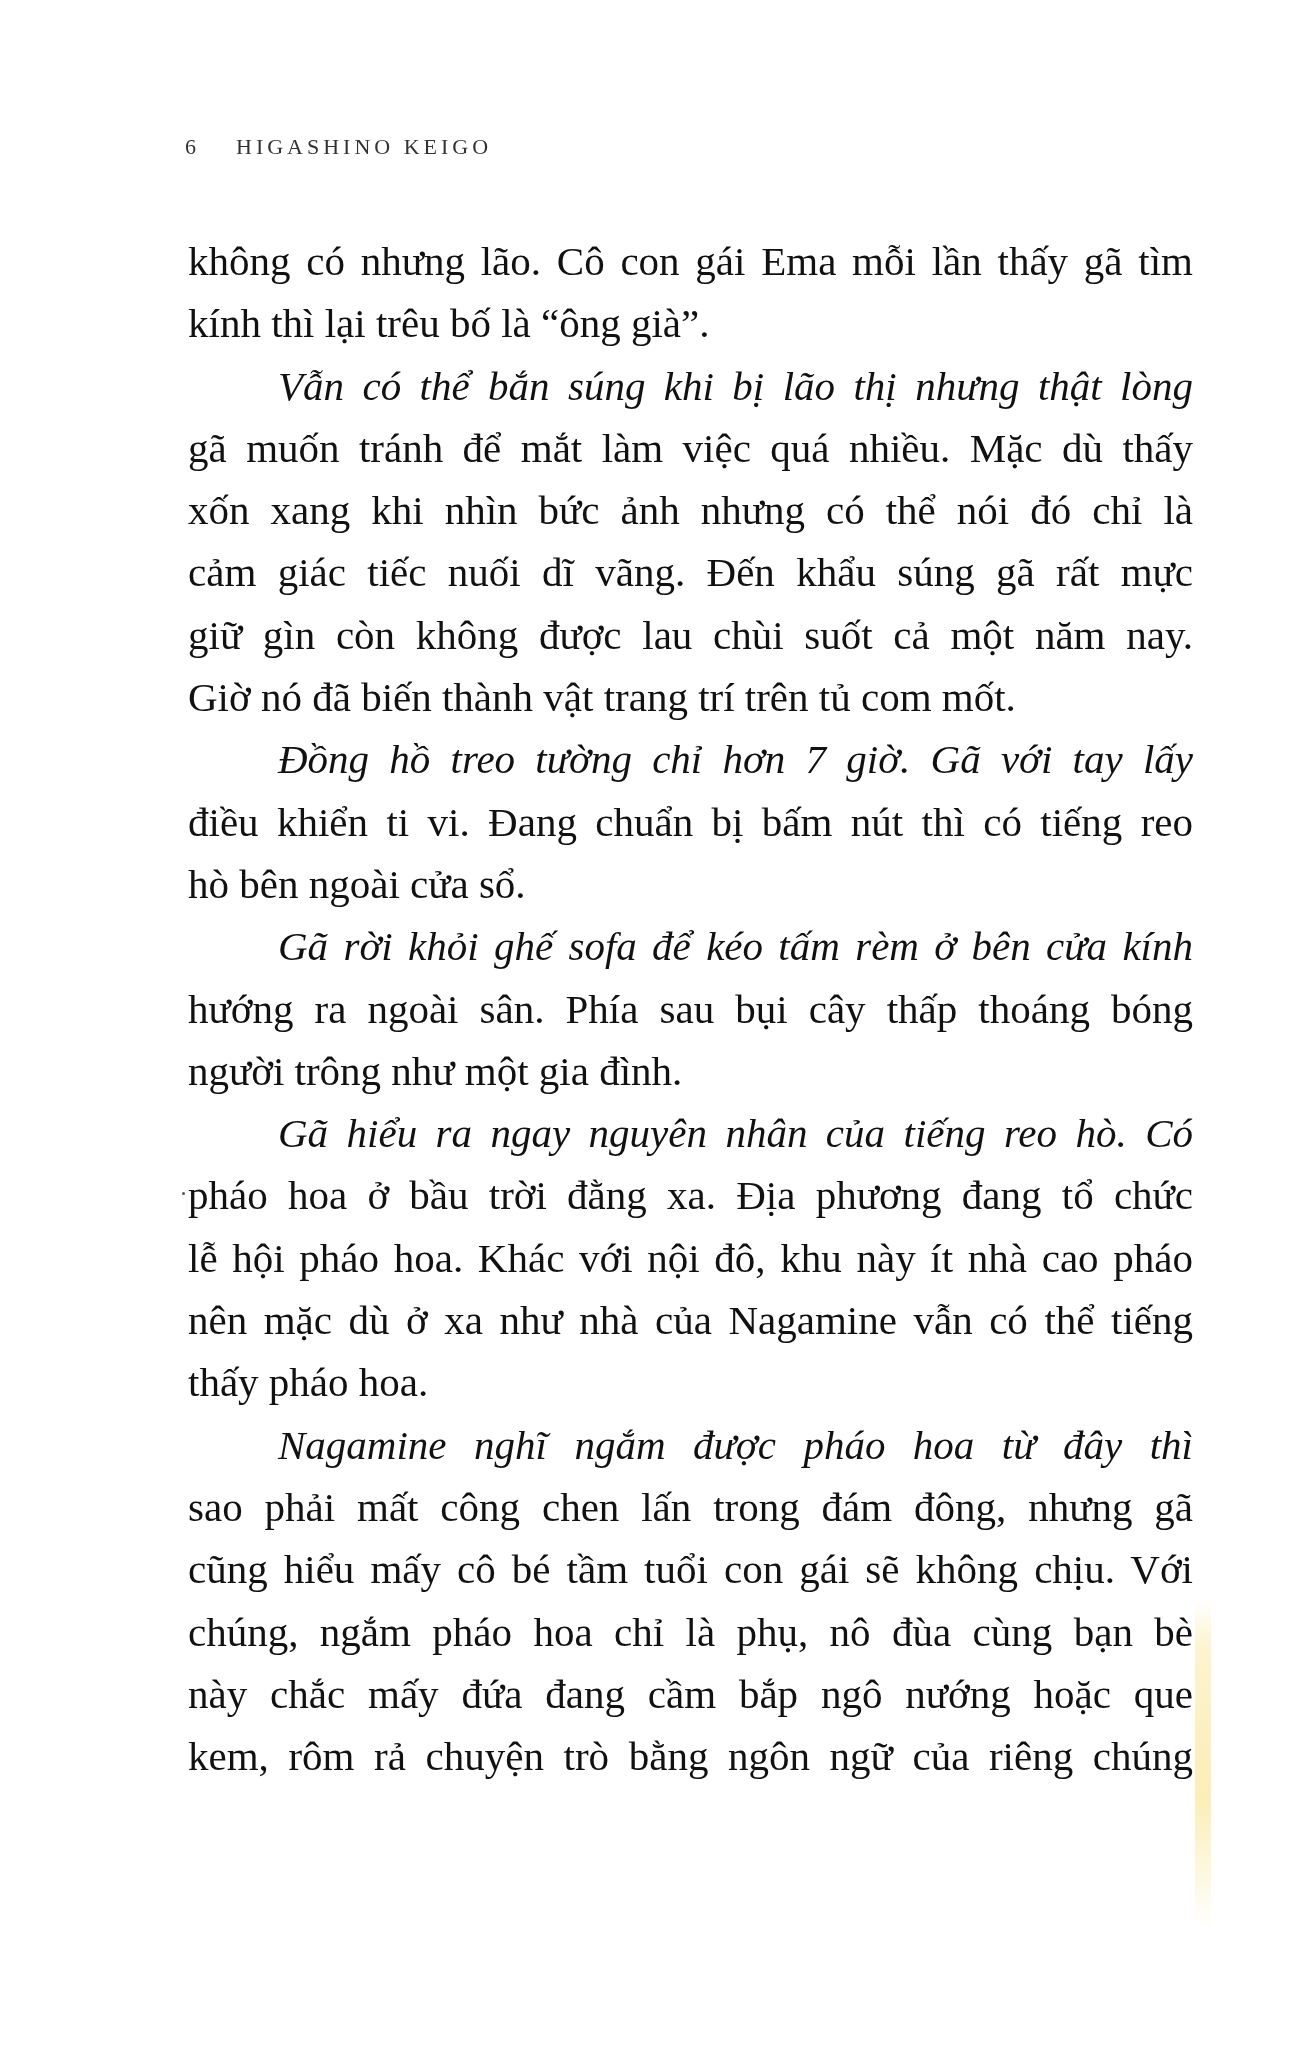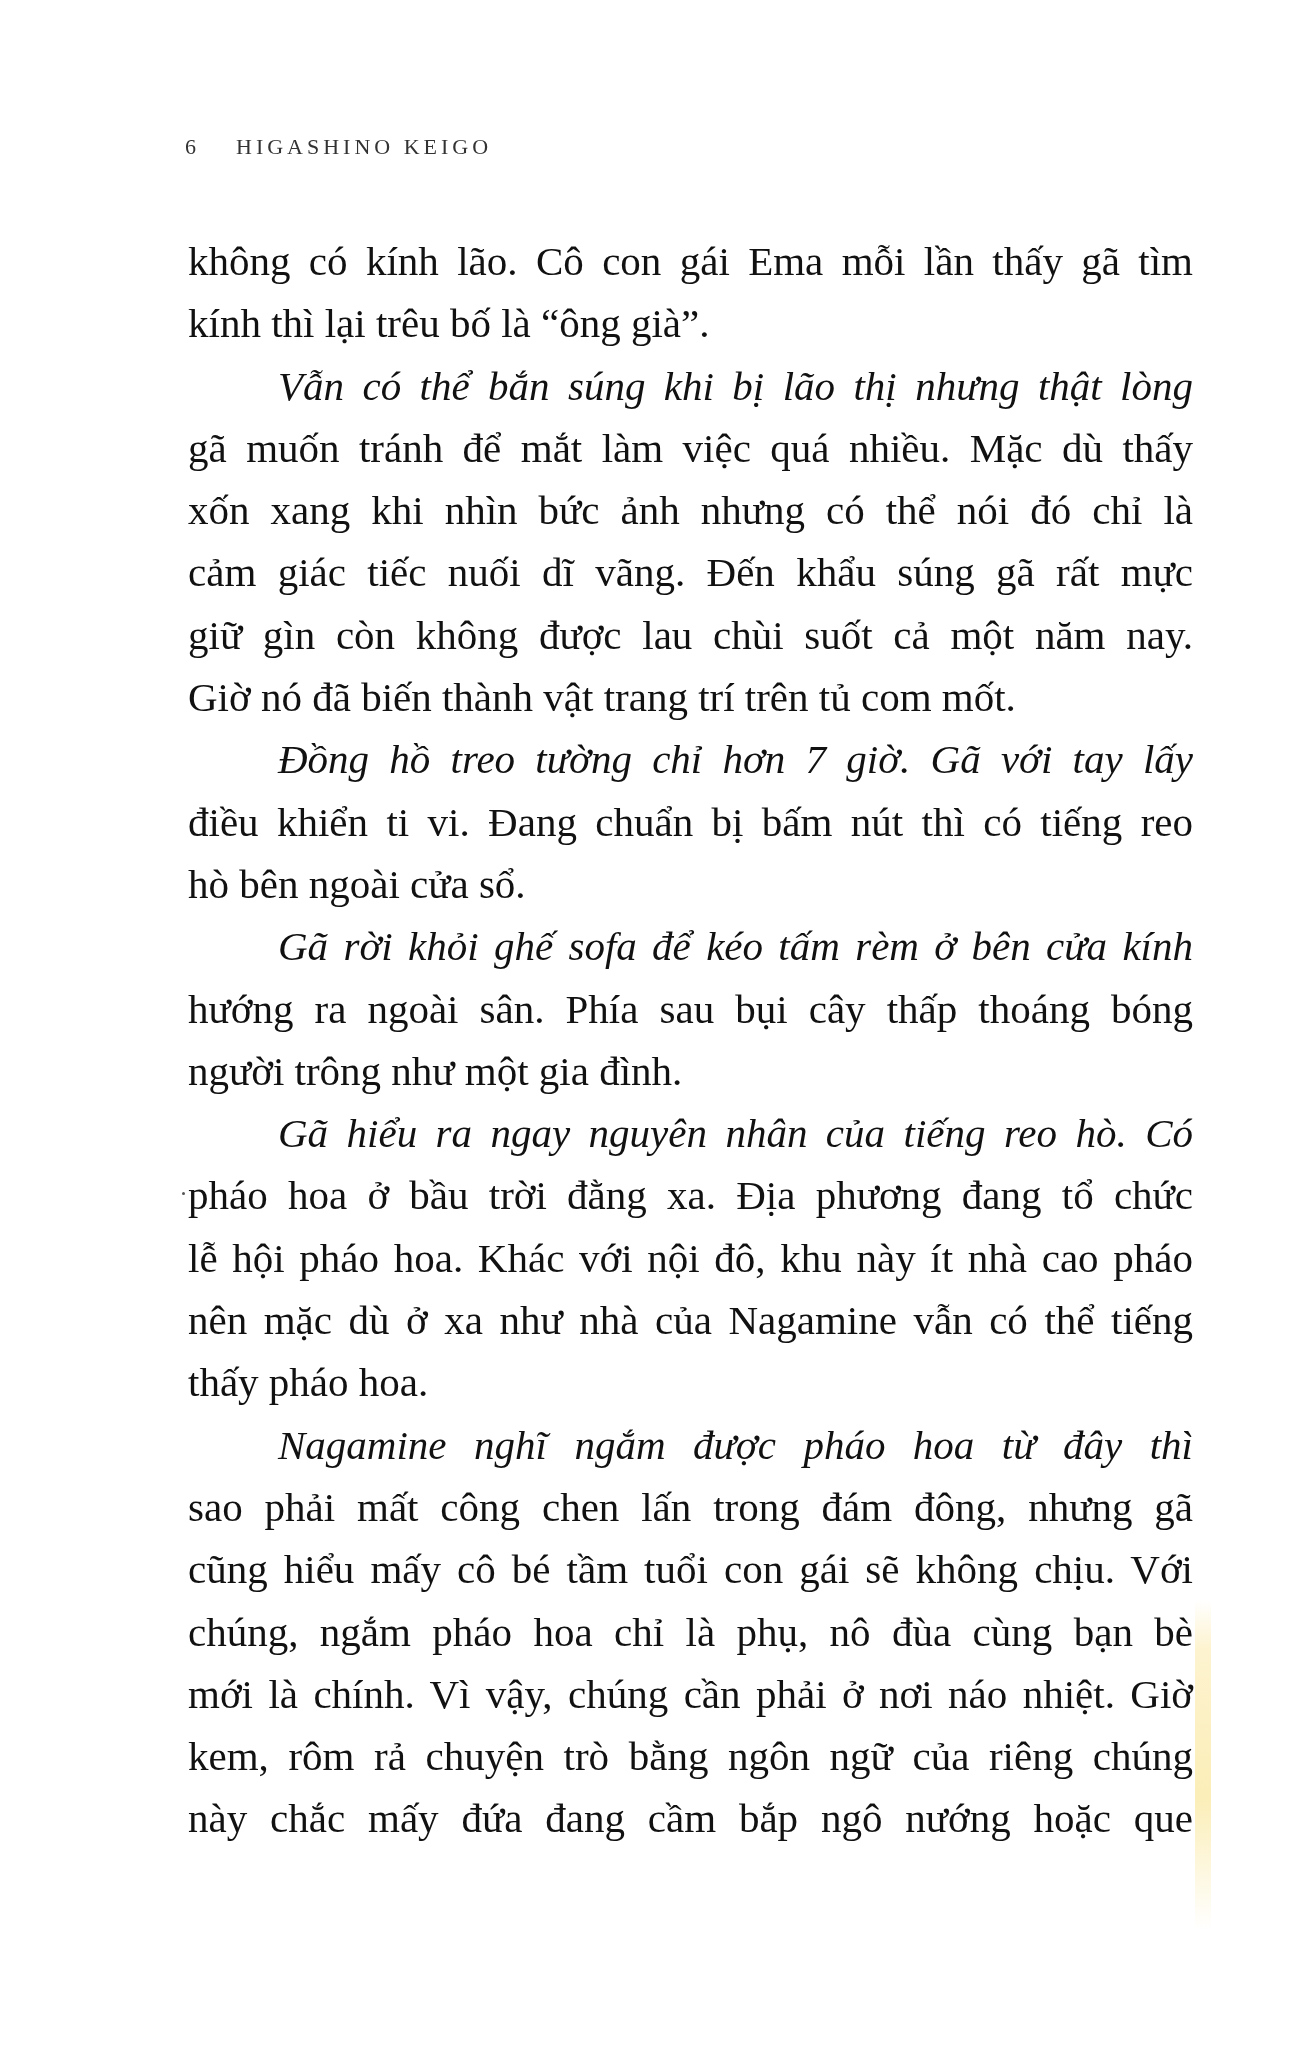--- a/index.html
+++ b/index.html
@@ -29,21 +29,21 @@
 </head>
 <body>
 
 <div class="page">
   <div class="running-head">
     <span class="pno">6</span>
     <span>HIGASHINO KEIGO</span>
   </div>
 
   <div class="body-text">
-    <span class="line">không có kính lão. Cô con gái Ema mỗi lần thấy gã tìm</span>
+    <span class="line">không có nhưng lão. Cô con gái Ema mỗi lần thấy gã tìm</span>
     <span class="line last">kính thì lại trêu bố là “ông già”.</span>
     <span class="line indent">Vẫn có thể bắn súng khi bị lão thị nhưng thật lòng</span>
     <span class="line">gã muốn tránh để mắt làm việc quá nhiều. Mặc dù thấy</span>
     <span class="line">xốn xang khi nhìn bức ảnh nhưng có thể nói đó chỉ là</span>
     <span class="line">cảm giác tiếc nuối dĩ vãng. Đến khẩu súng gã rất mực</span>
     <span class="line">giữ gìn còn không được lau chùi suốt cả một năm nay.</span>
     <span class="line last">Giờ nó đã biến thành vật trang trí trên tủ com mốt.</span>
     <span class="line indent">Đồng hồ treo tường chỉ hơn 7 giờ. Gã với tay lấy</span>
     <span class="line">điều khiển ti vi. Đang chuẩn bị bấm nút thì có tiếng reo</span>
     <span class="line last">hò bên ngoài cửa sổ.</span>
@@ -52,20 +52,19 @@
     <span class="line last">người trông như một gia đình.</span>
     <span class="line indent">Gã hiểu ra ngay nguyên nhân của tiếng reo hò. Có</span>
     <span class="line">pháo hoa ở bầu trời đằng xa. Địa phương đang tổ chức</span>
     <span class="line">lễ hội pháo hoa. Khác với nội đô, khu này ít nhà cao pháo</span>
     <span class="line">nên mặc dù ở xa như nhà của Nagamine vẫn có thể tiếng</span>
     <span class="line last">thấy pháo hoa.</span>
     <span class="line indent">Nagamine nghĩ ngắm được pháo hoa từ đây thì</span>
     <span class="line">sao phải mất công chen lấn trong đám đông, nhưng gã</span>
     <span class="line">cũng hiểu mấy cô bé tầm tuổi con gái sẽ không chịu. Với</span>
     <span class="line">chúng, ngắm pháo hoa chỉ là phụ, nô đùa cùng bạn bè</span>
-    <span class="line">mới là chính. Vì vậy, chúng cần phải ở nơi náo nhiệt. Giờ</span>
+    <span class="line">này chắc mấy đứa đang cầm bắp ngô nướng hoặc que</span>
     <span class="line">kem, rôm rả chuyện trò bằng ngôn ngữ của riêng chúng</span>
-    <span class="line">này chắc mấy đứa đang cầm bắp ngô nướng hoặc que</span>
   </div>
 
   <div class="mark"></div>
   <div class="stain"></div>
 </div>
 
 </body></html>

